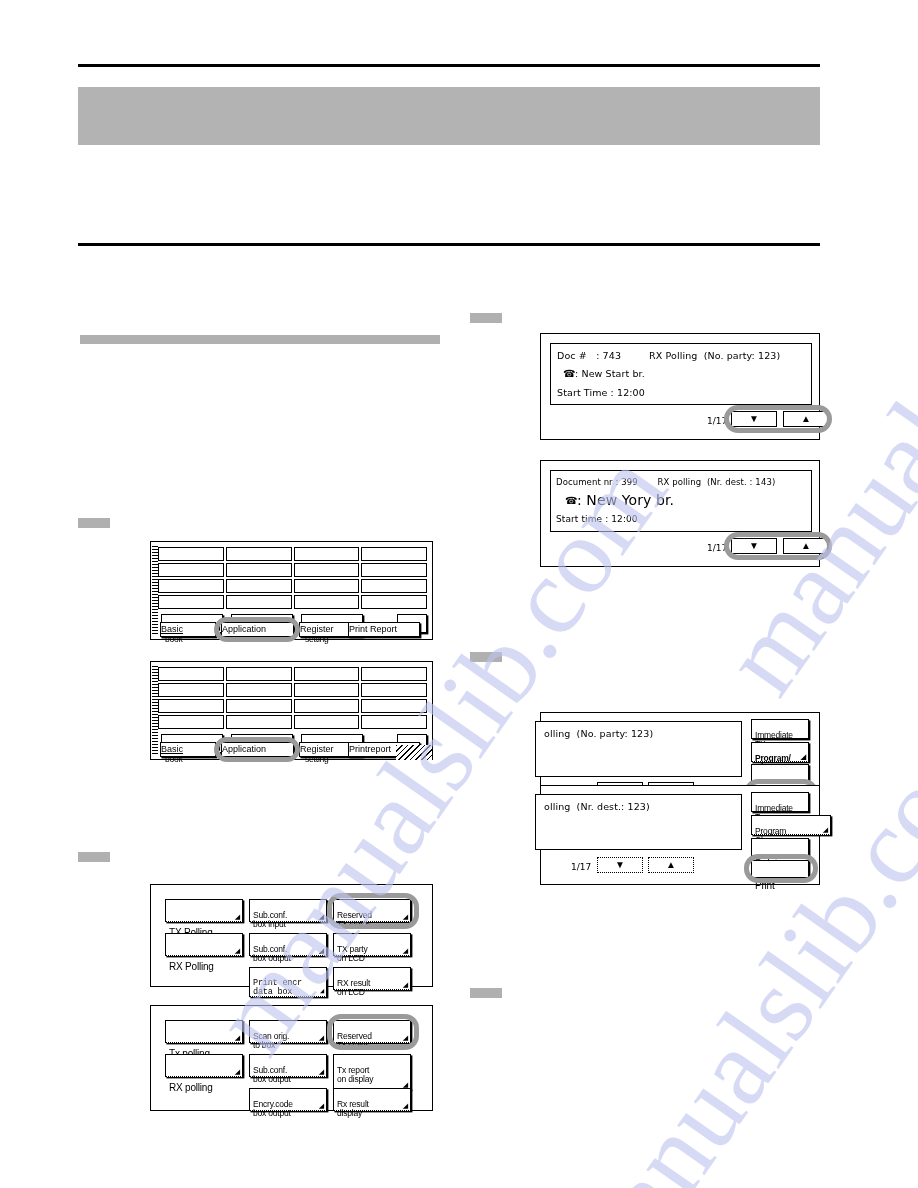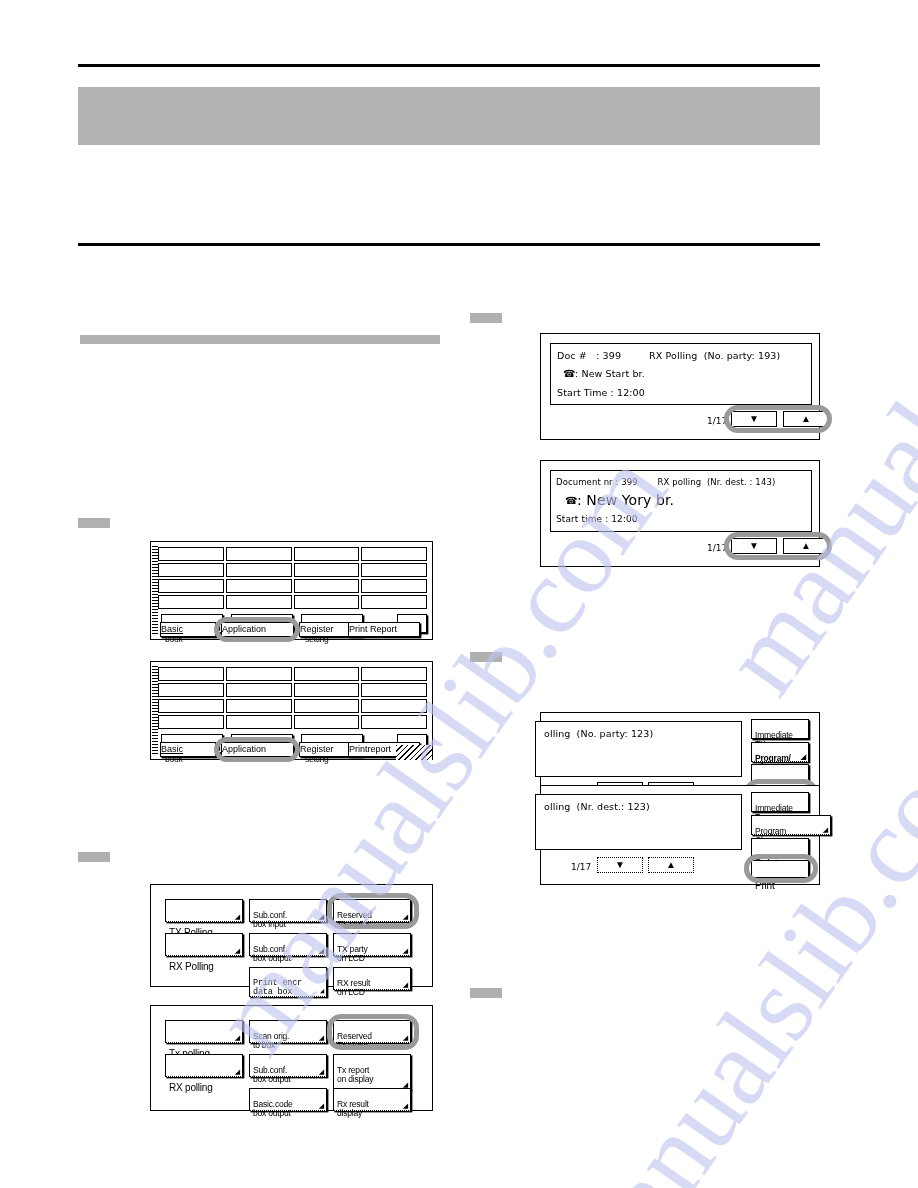--- a/index.html
+++ b/index.html
@@ -277,21 +277,21 @@
     <span>Scan orig.
 to box</span>
     <span class="corner">◢</span>
   </div>
   <div class="sk dotted" style="left:98px;top:48px;width:78px;height:23px;">
     <span>Sub.conf.
 box output</span>
     <span class="corner">◢</span>
   </div>
   <div class="sk dotted" style="left:98px;top:82px;width:78px;height:23px;">
-    <span>Basic.code
+    <span>Encry.code
 box output</span>
     <span class="corner">◢</span>
   </div>
   <div class="sk dotted" style="left:182px;top:14px;width:78px;height:23px;">
     <span>Reserved
 Tx status</span>
     <span class="corner">◢</span>
   </div>
   <div class="sk dotted" style="left:182px;top:48px;width:78px;height:36px;">
     <span>Tx report
@@ -301,21 +301,21 @@
   <div class="sk dotted" style="left:182px;top:82px;width:78px;height:23px;">
     <span>Rx result
 display</span>
     <span class="corner">◢</span>
   </div>
   <div class="ring" style="left:176px;top:8px;width:92px;height:36px;"></div>
 </div>
 
 <div class="lcd" style="left:540px;top:333px;width:280px;height:107px;">
   <div class="stat-box" style="left:9px;top:9px;width:262px;height:62px;">
-    <div class="stat-line" style="left:6px;top:6px;">Doc #   : 399         RX Polling  (No. party: 193)</div>
+    <div class="stat-line" style="left:6px;top:6px;">Doc #   : 743         RX Polling  (No. party: 123)</div>
     <div class="stat-line phone-glyph" style="left:12px;top:24px;font-size:10px;">☎</div>
     <div class="stat-line" style="left:24px;top:24px;">: New Start br.</div>
     <div class="stat-line" style="left:6px;top:43px;">Start Time : 12:00</div>
   </div>
   <div class="pagenum" style="left:166px;top:82px;">1/17</div>
   <div class="arrowkey" style="left:190px;top:77px;">▼</div>
   <div class="arrowkey" style="left:242px;top:77px;">▲</div>
   <div class="ring" style="left:183px;top:71px;width:108px;height:28px;"></div>
 </div>
 

